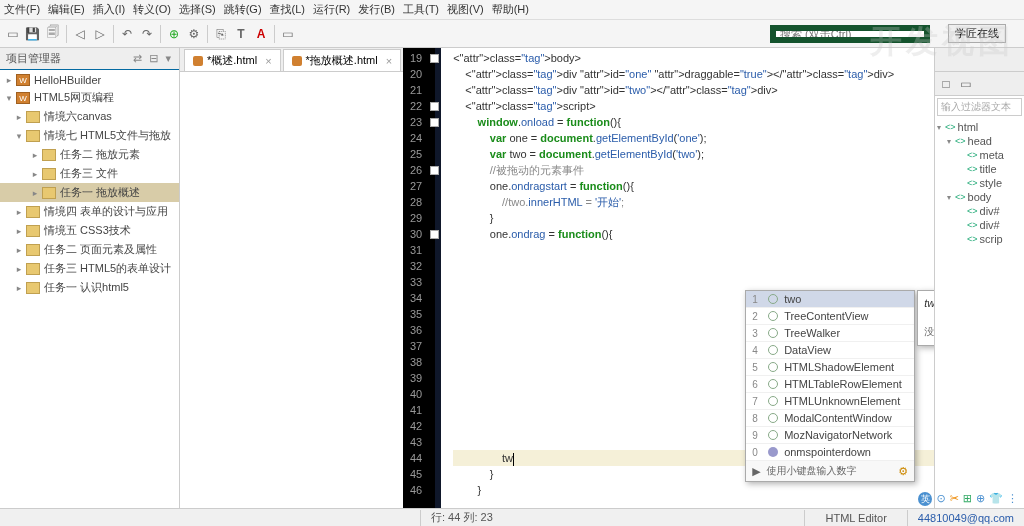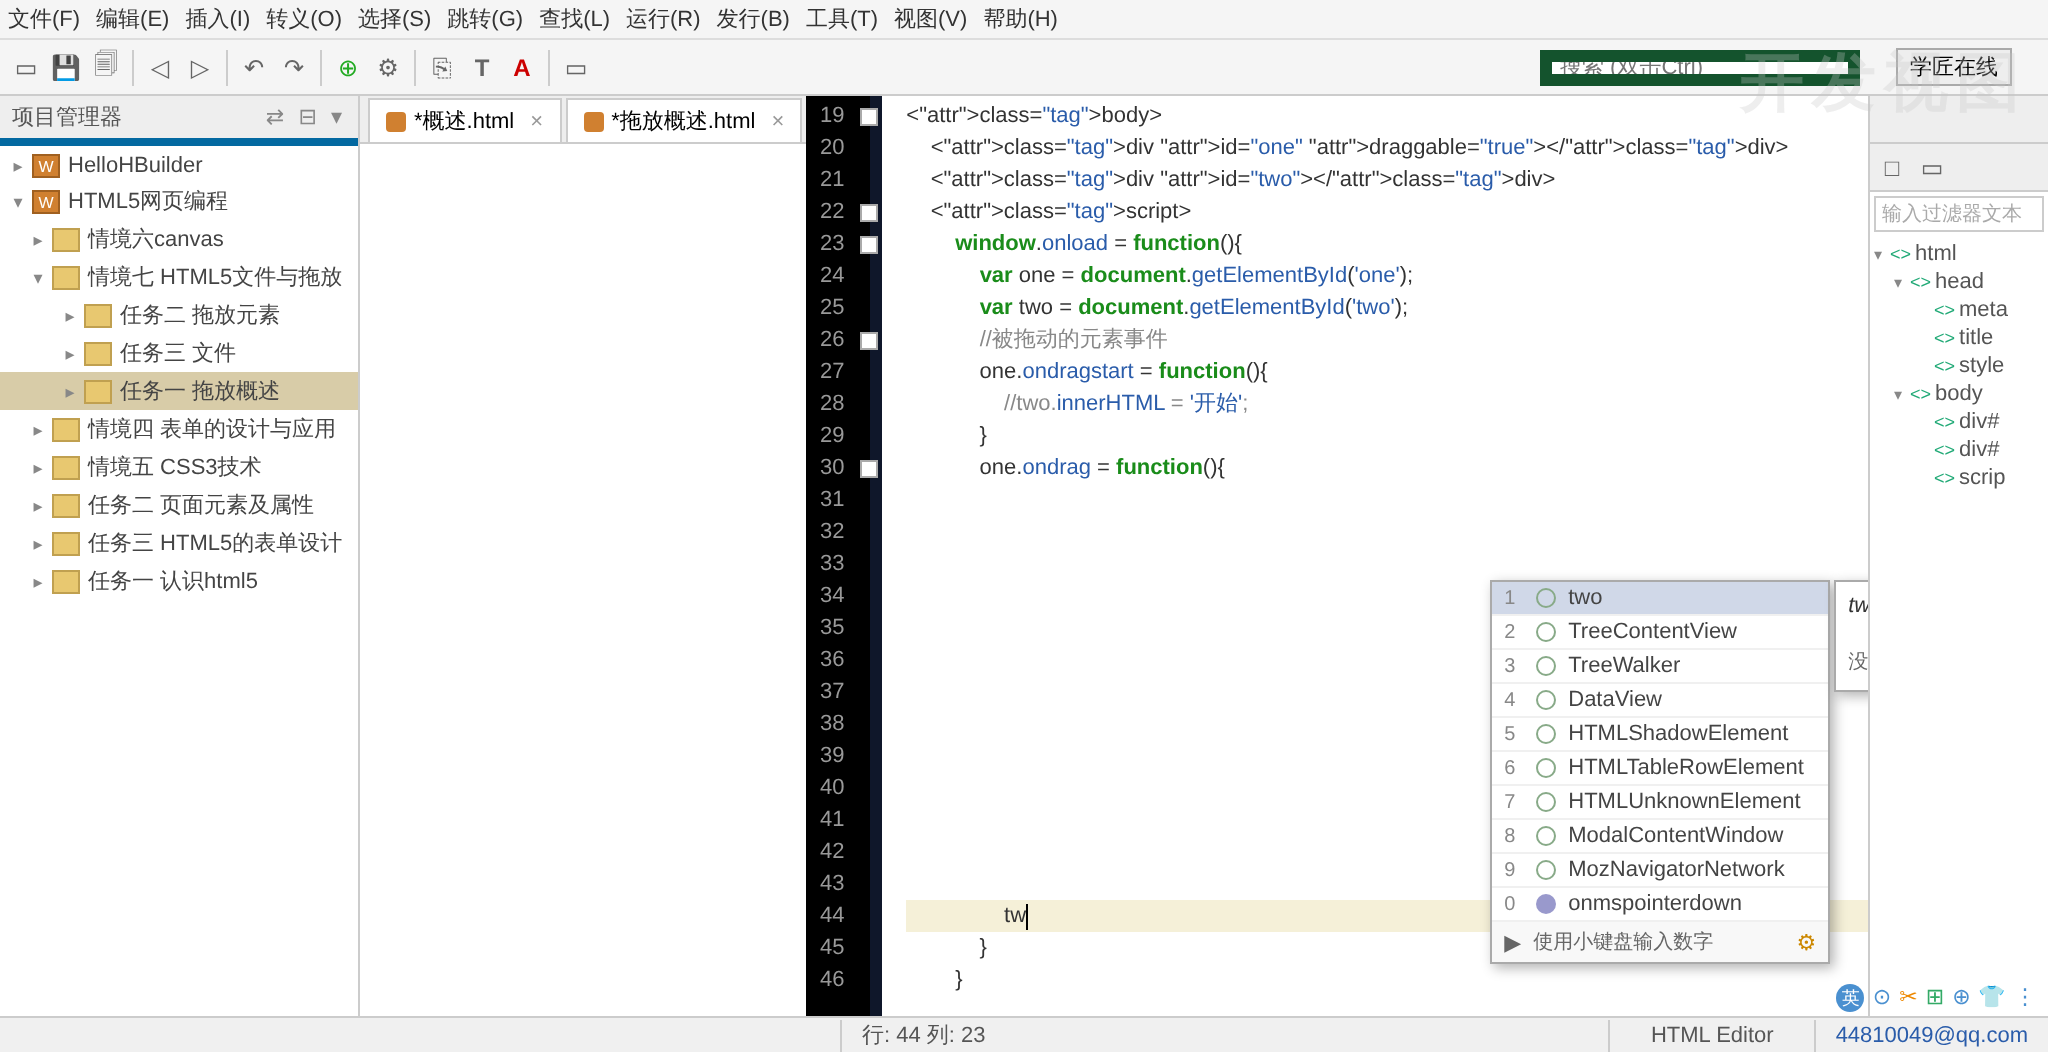--- a/index.html
+++ b/index.html
@@ -7,21 +7,21 @@
 .menubar { background: #f5f5f5; height: 20px; display: flex; align-items: center; padding: 0 4px; border-bottom: 1px solid #ddd; }
 .menubar span { margin-right: 8px; color: #333; cursor: default; }
 .toolbar { background: #f5f5f5; height: 28px; display: flex; align-items: center; padding: 0 4px; border-bottom: 1px solid #ccc; gap: 2px; }
 .tb-icon { width: 18px; height: 18px; display: inline-flex; align-items: center; justify-content: center; color: #666; font-size: 12px; }
 .tb-sep { width: 1px; height: 18px; background: #ccc; margin: 0 2px; }
 .toolbar .search { margin-left: auto; margin-right: 90px; }
 .toolbar .search input { width: 160px; height: 18px; border: 6px solid #14532d; padding: 0 4px; font-size: 11px; }
 .dev-btn { border: 1px solid #aaa; background: #eee; padding: 1px 6px; font-size: 11px; position: absolute; right: 18px; top: 24px; }
 .main { display: flex; height: 460px; }
 .left-panel { width: 180px; background: #fff; border-right: 1px solid #ccc; display: flex; flex-direction: column; }
-.panel-header { background: #eee; border-bottom: 4px solid #0369a1; padding: 3px 6px; display: flex; align-items: center; font-size: 11px; color: #555; }
+.panel-header { background: #eee; border-bottom: 1px solid #0369a1; padding: 3px 6px; display: flex; align-items: center; font-size: 11px; color: #555; }
 .panel-header .icons { margin-left: auto; color: #888; letter-spacing: 2px; }
 .tree { flex: 1; overflow: auto; padding: 2px 0; }
 .tree-item { padding: 2px 4px; display: flex; align-items: center; white-space: nowrap; color: #444; }
 .tree-item.d1 { padding-left: 14px; }
 .tree-item.d2 { padding-left: 30px; }
 .tree-item .tw { width: 10px; display: inline-block; color: #888; text-align: center; margin-right: 2px; font-size: 9px; }
 .tree-item .fi { width: 14px; height: 12px; background: #e8c870; border: 1px solid #c0a050; margin-right: 4px; display: inline-block; }
 .tree-item .wi { width: 14px; height: 12px; background: #d08030; border: 1px solid #a06020; margin-right: 4px; display: inline-block; color: #fff; font-size: 8px; text-align: center; line-height: 12px; }
 .tree-item.sel { background: #d8cca8; }
 .center { flex: 1; display: flex; flex-direction: row; background: #fff; position: relative; }

